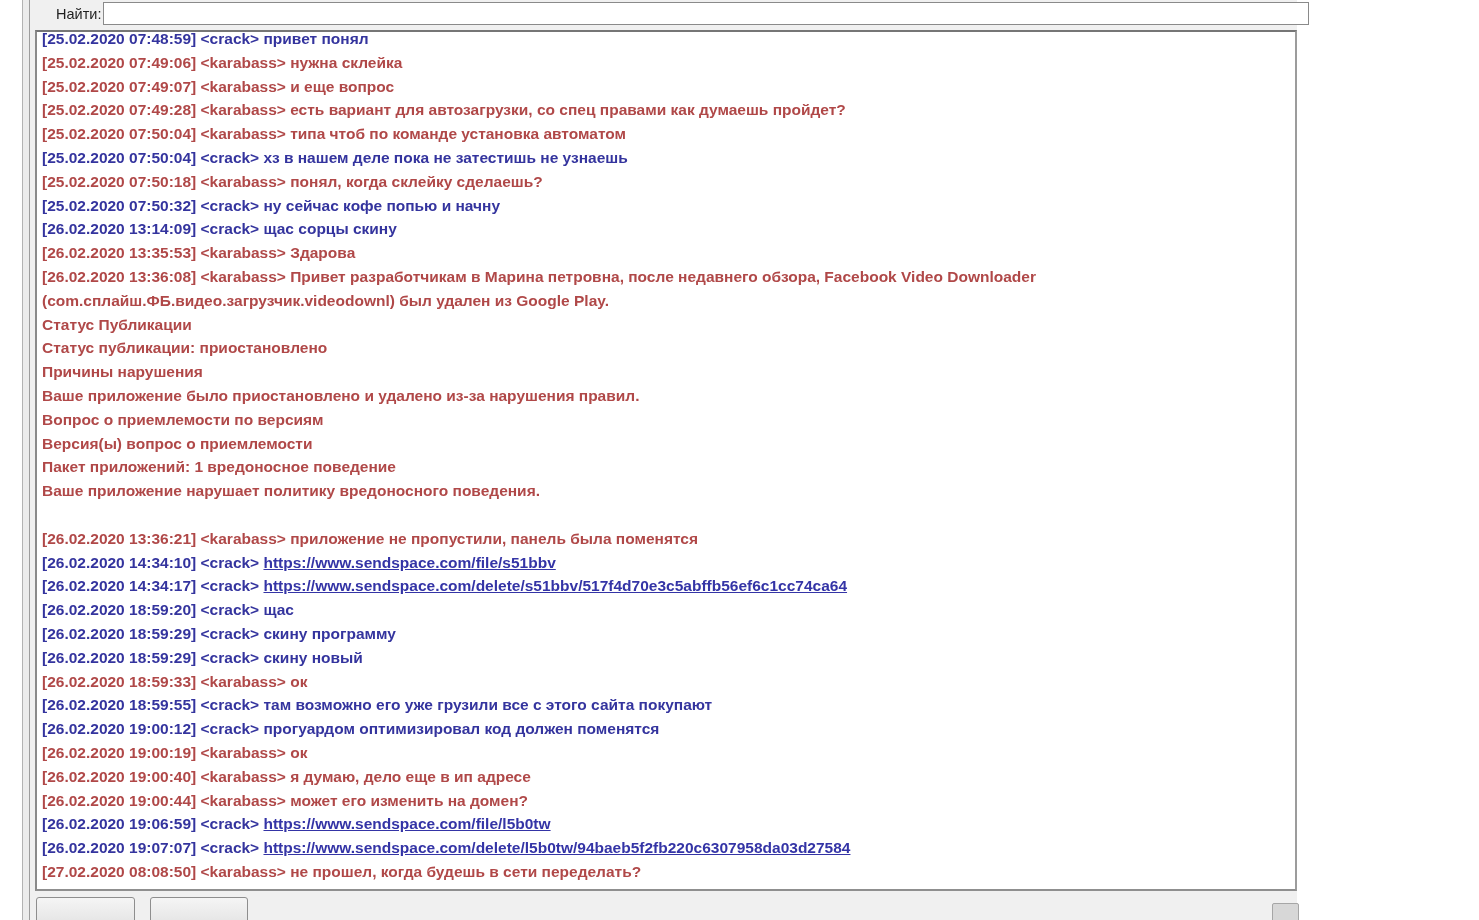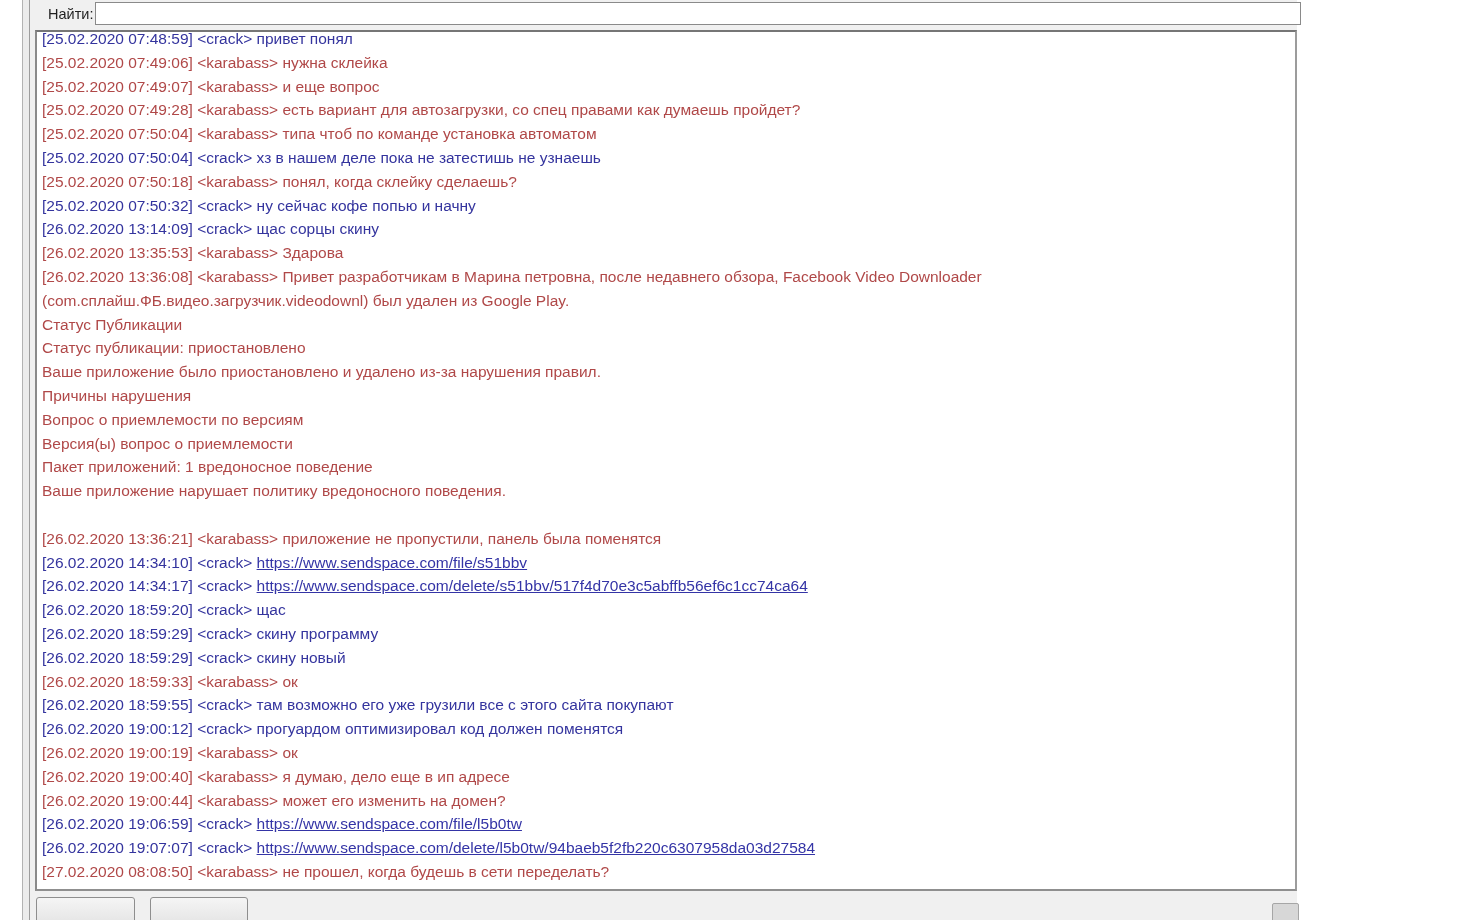--- a/index.html
+++ b/index.html
@@ -18,21 +18,21 @@
     border-left: 1px solid #b3b3b3;
     border-right: 1px solid #9d9d9d;
   }
 
   .window {
     position: absolute; left: 30px; top: 0;
     width: 1267px; height: 920px;
     background: #f0f0f0;
   }
 
-  .find-row { position: absolute; left: 8px; top: 0; width: 100%; height: 38px; }
+  .find-row { position: absolute; left: 16px; top: 0; width: 100%; height: 38px; }
   .find-label {
     position: absolute; left: 10px; top: 6px;
     font-size: 14.5px; color: #1f1f1f;
   }
   .find-input {
     position: absolute; left: 57px; top: 2px;
     width: 1206px; height: 23px;
     background: #ffffff;
     border: 1px solid #8a8a8a;
     border-radius: 0;
@@ -54,20 +54,21 @@
   }
   .chat-content {
     margin-top: -5px;
     padding: 0 4px 0 5px;
     font-size: 15.5px;
     line-height: 23.8px;
   }
   .chat-line {
     white-space: normal;
     word-wrap: normal;
+    font-weight: bold;
   }
   .chat-line.red  { color: var(--red,  #b04848); }
   .chat-line.blue { color: var(--blue, #34349e); }
   .chat-link {
     color: var(--link, #3434a6);
     text-decoration: underline;
     cursor: pointer;
   }
 
   .footer-button {
@@ -115,22 +116,22 @@
           <div class="chat-line red"><span>[25.02.2020 07:49:28] &lt;karabass&gt; </span><span>есть вариант для автозагрузки, со спец правами как думаешь пройдет?</span></div>
           <div class="chat-line red"><span>[25.02.2020 07:50:04] &lt;karabass&gt; </span><span>типа чтоб по команде установка автоматом</span></div>
           <div class="chat-line blue"><span>[25.02.2020 07:50:04] &lt;crack&gt; </span><span>хз в нашем деле пока не затестишь не узнаешь</span></div>
           <div class="chat-line red"><span>[25.02.2020 07:50:18] &lt;karabass&gt; </span><span>понял, когда склейку сделаешь?</span></div>
           <div class="chat-line blue"><span>[25.02.2020 07:50:32] &lt;crack&gt; </span><span>ну сейчас кофе попью и начну</span></div>
           <div class="chat-line blue"><span>[26.02.2020 13:14:09] &lt;crack&gt; </span><span>щас сорцы скину</span></div>
           <div class="chat-line red"><span>[26.02.2020 13:35:53] &lt;karabass&gt; </span><span>Здарова</span></div>
           <div class="chat-line red"><span>[26.02.2020 13:36:08] &lt;karabass&gt; </span><span>Привет разработчикам в Марина петровна, после недавнего обзора, Facebook Video Downloader (com.сплайш.ФБ.видео.загрузчик.videodownl) был удален из Google Play.</span></div>
           <div class="chat-line red"><span>Статус Публикации</span></div>
           <div class="chat-line red"><span>Статус публикации: приостановлено</span></div>
+          <div class="chat-line red"><span>Причины нарушения</span></div>
           <div class="chat-line red"><span>Ваше приложение было приостановлено и удалено из-за нарушения правил.</span></div>
-          <div class="chat-line red"><span>Причины нарушения</span></div>
           <div class="chat-line red"><span>Вопрос о приемлемости по версиям</span></div>
           <div class="chat-line red"><span>Версия(ы) вопрос о приемлемости</span></div>
           <div class="chat-line red"><span>Пакет приложений: 1 вредоносное поведение</span></div>
           <div class="chat-line red"><span>Ваше приложение нарушает политику вредоносного поведения.</span></div>
           <div class="chat-line"><span>&nbsp;</span></div>
           <div class="chat-line red"><span>[26.02.2020 13:36:21] &lt;karabass&gt; </span><span>приложение не пропустили, панель была поменятся</span></div>
           <div class="chat-line blue"><span>[26.02.2020 14:34:10] &lt;crack&gt; </span><span class="chat-link">https://www.sendspace.com/file/s51bbv</span></div>
           <div class="chat-line blue"><span>[26.02.2020 14:34:17] &lt;crack&gt; </span><span class="chat-link">https://www.sendspace.com/delete/s51bbv/517f4d70e3c5abffb56ef6c1cc74ca64</span></div>
           <div class="chat-line blue"><span>[26.02.2020 18:59:20] &lt;crack&gt; </span><span>щас</span></div>
           <div class="chat-line blue"><span>[26.02.2020 18:59:29] &lt;crack&gt; </span><span>скину программу</span></div>

